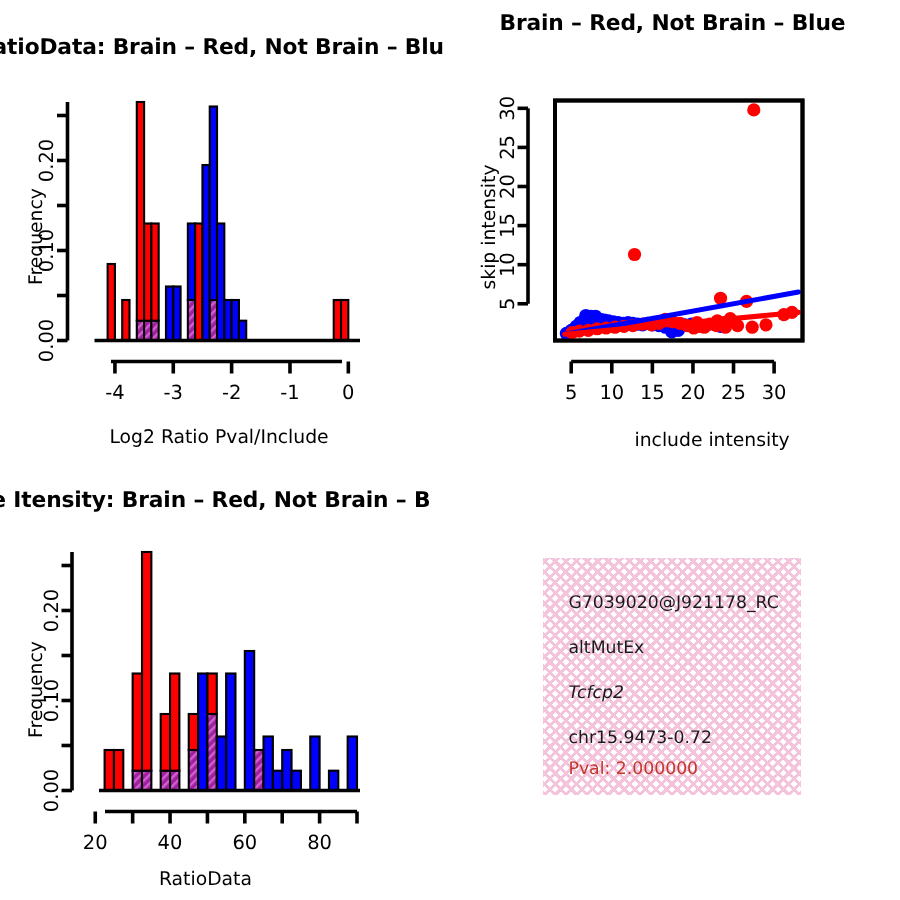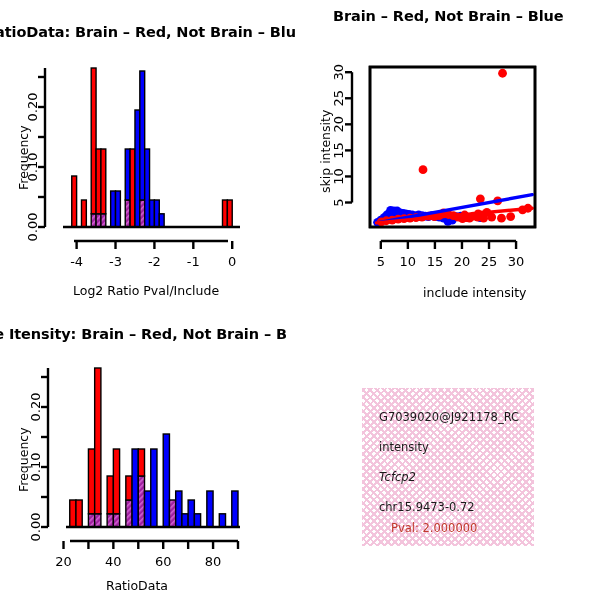--- a/index.html
+++ b/index.html
@@ -5,21 +5,21 @@
   html,body{margin:0;padding:0;background:#ffffff;}
   body{width:600px;height:600px;position:relative;overflow:hidden;
        font-family:"DejaVu Sans","Liberation Sans",sans-serif;color:#000;}
   .panel{position:absolute;}
   .ttl{position:absolute;font-weight:bold;font-size:14.5px;white-space:nowrap;letter-spacing:-0.1px;}
   .axlab{position:absolute;font-size:12.5px;white-space:nowrap;}
   .vert{transform:rotate(-90deg);transform-origin:0 0;}
   svg{display:block;overflow:visible;}
 
   
-  #infobox{position:absolute;left:362px;top:388px;width:172px;height:158px;
+  #infobox{position:absolute;left:362px;top:372px;width:172px;height:158px;
       background-color:#ffffff;
       background-image:
         repeating-linear-gradient(45deg,#f3c4dc 0 2px,transparent 2px 5px),
         repeating-linear-gradient(-45deg,#f3c4dc 0 2px,transparent 2px 5px);
       overflow:hidden;text-align:center;}
   #infobox .line{position:absolute;font-size:11.5px;white-space:nowrap;color:#1a1a1a;}
   #infobox .pval{color:#c0392b;}
 </style>
 </head>
 <body>
@@ -251,17 +251,17 @@
       <text x="213.07246376811594" y="211" font-size="13" font-family="&quot;DejaVu Sans&quot;,&quot;Liberation Sans&quot;,sans-serif" text-anchor="middle">80</text>
       <line x1="88.43478260869566" y1="186" x2="88.43478260869566" y2="194" stroke="#000" stroke-width="2.4"></line>
       <line x1="138.28985507246375" y1="186" x2="138.28985507246375" y2="194" stroke="#000" stroke-width="2.4"></line>
       <line x1="188.14492753623188" y1="186" x2="188.14492753623188" y2="194" stroke="#000" stroke-width="2.4"></line>
       <line x1="238" y1="186" x2="238" y2="194" stroke="#000" stroke-width="2.4"></line>
     </svg>
 </div>
 
 <div id="infobox">
   <div class="line" style="left:17px;top:22px;">G7039020@J921178_RC</div>
-  <div class="line" style="left:17px;top:52px;">intensity</div>
+  <div class="line" style="left:17px;top:52px;">altMutEx</div>
   <div class="line" style="left:17px;top:82px;font-style:italic;">Tcfcp2</div>
   <div class="line" style="left:17px;top:112px;">chr15.9473-0.72</div>
-  <div class="line pval" style="left:17px;top:133px;margin-left:12px;">Pval: 2.000000</div>
+  <div class="line pval" style="left:17px;top:133px;">Pval: 2.000000</div>
 </div>
 
 </body></html>

